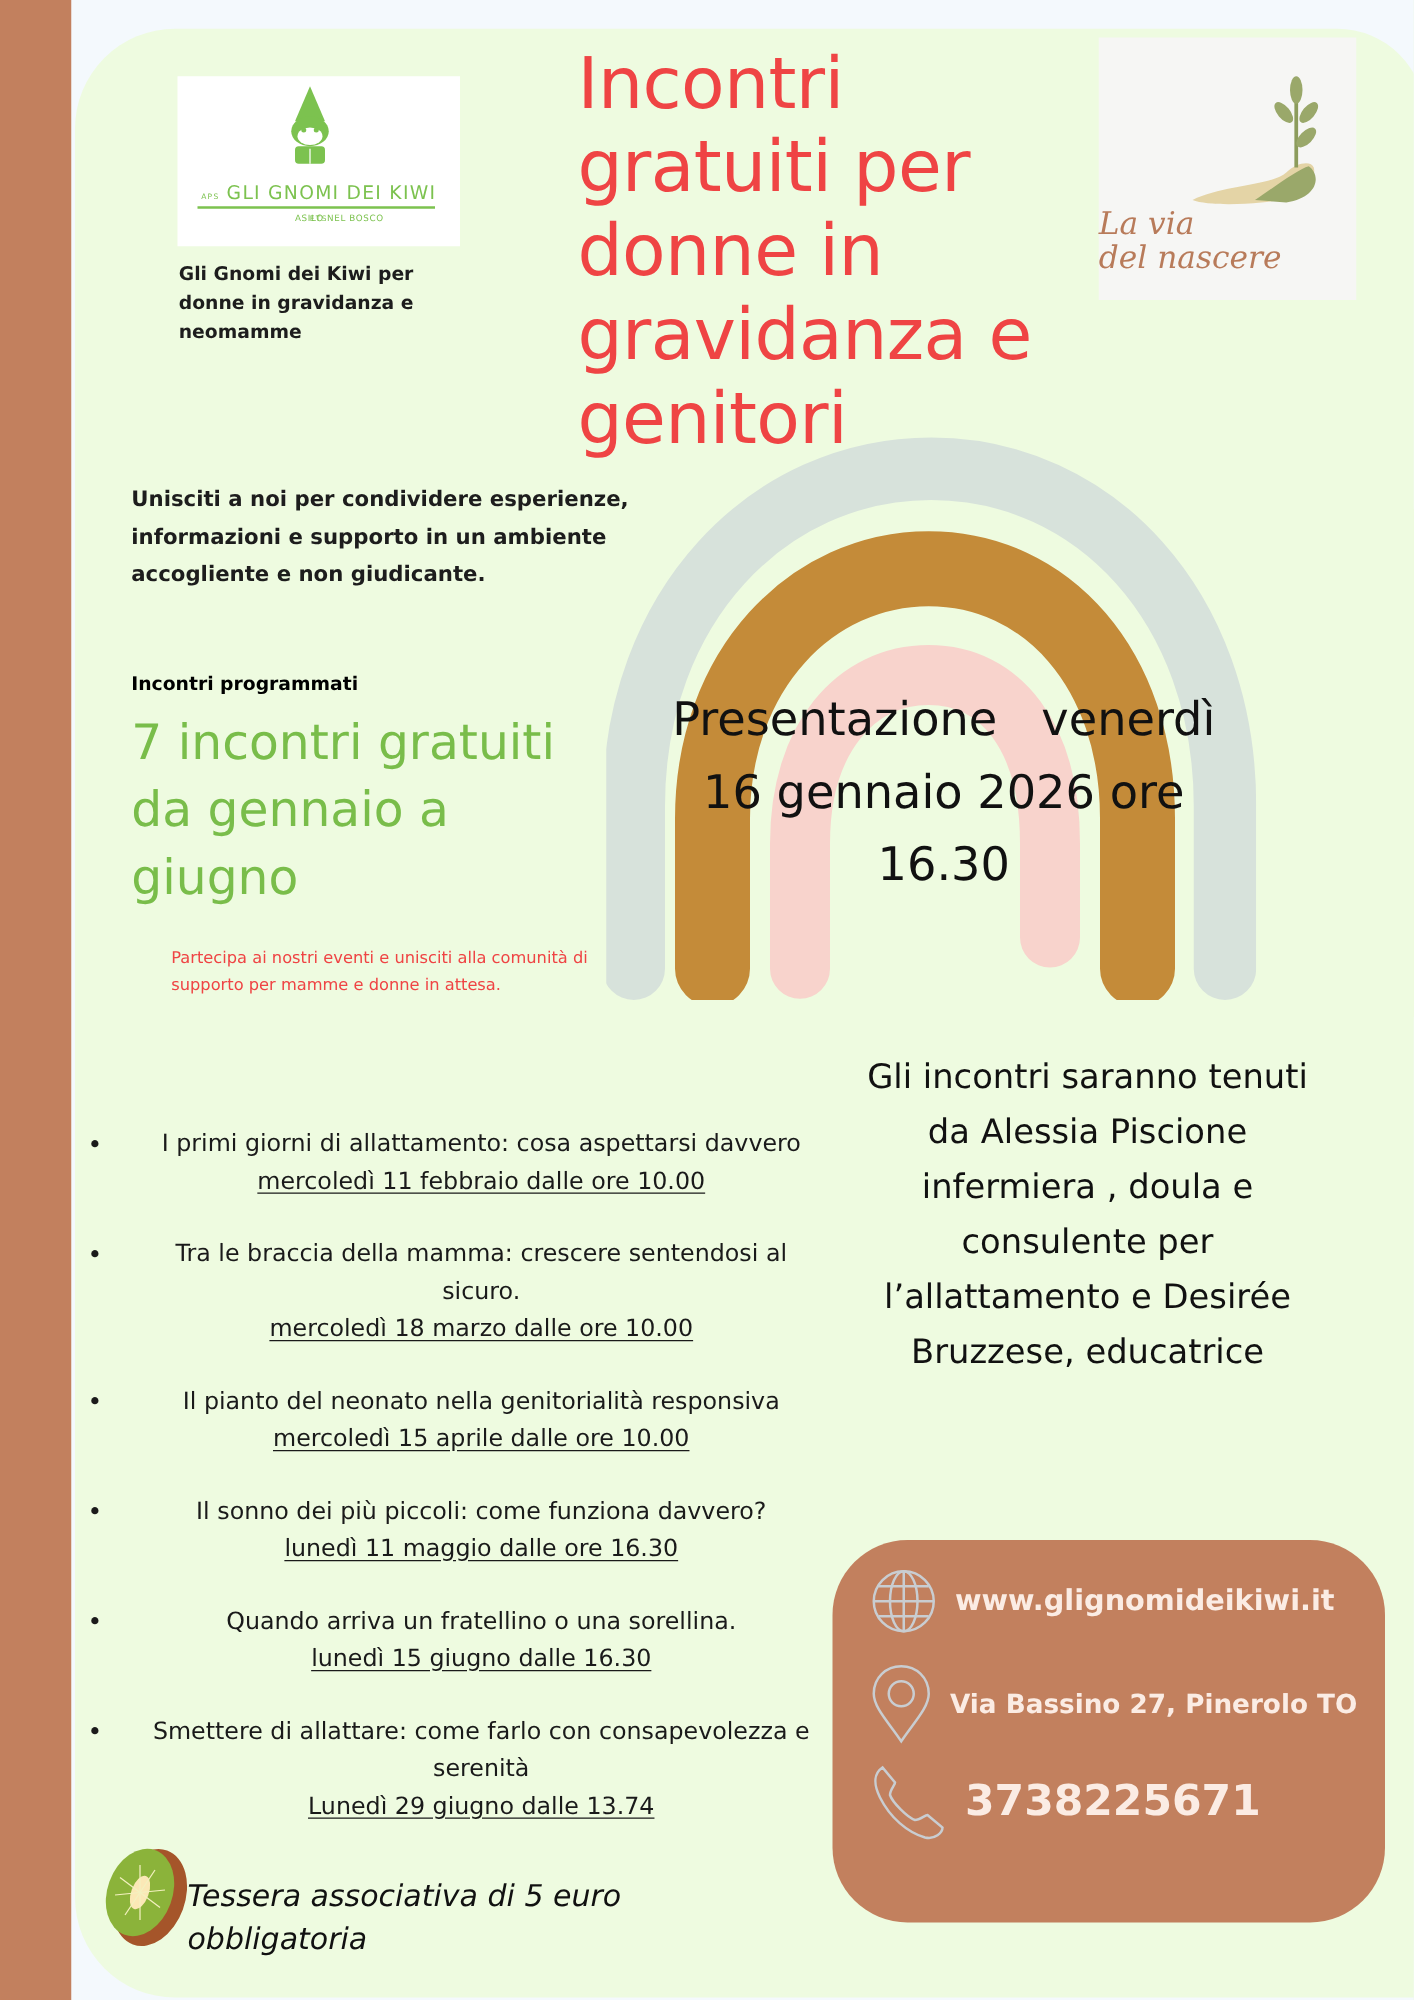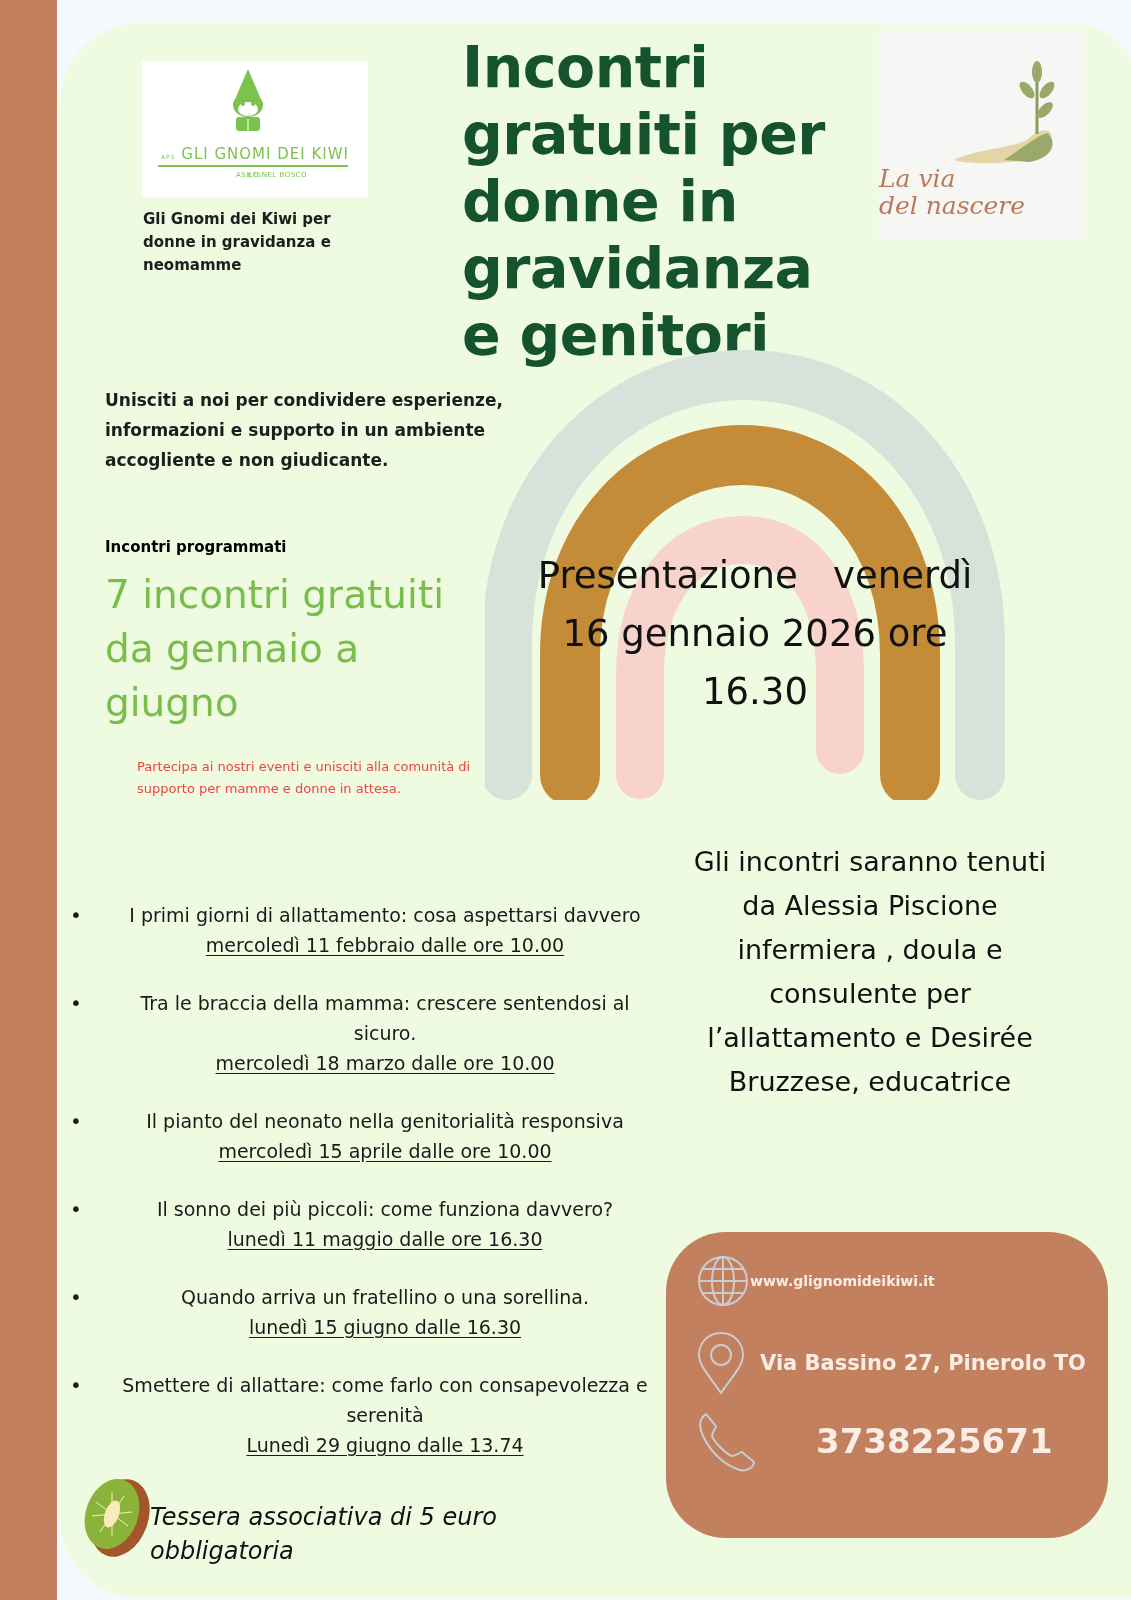--- a/index.html
+++ b/index.html
@@ -12,21 +12,21 @@
   .side-bar { position: absolute; left: 0; top: 0; width: 57px; height: 1600px; background: #c2805e; }
   .card {
     position: absolute; left: 60px; top: 23px; width: 1080px; height: 1575px;
     background: #eefbe0;
     border-radius: 80px 70px 0 80px;
   }
   .abs { position: absolute; }
   .logo-gnomi { left: 142px; top: 61px; width: 226px; height: 136px; background: #ffffff; }
   .logo-gnomi svg { position: absolute; left: 0; top: 0; }
   .gnomi-caption { left: 143px; top: 208px; width: 210px; font-size: 15px; font-weight: bold; line-height: 23px; color: #1d1d1d; }
-  .title { left: 462px; top: 34px; width: 400px; font-size: 57px; font-weight: bold; line-height: 67px; color: #14532d; letter-spacing: -0.5px; }
+  .title { left: 462px; top: 34px; width: 400px; font-size: 57px; font-weight: normal; line-height: 67px; color: #ef4444; letter-spacing: -0.5px; }
   .logo-via { left: 879px; top: 30px; width: 206px; height: 210px; background: #f6f6f4; }
   .via-text { position: absolute; left: 0; width: 206px; text-align: left; font-family: "DejaVu Serif", serif; font-style: italic; font-size: 25px; line-height: 27px; color: #b87b5a; top: 135px; }
   .intro { left: 105px; top: 385px; width: 430px; font-size: 17px; font-weight: bold; line-height: 30px; color: #1d1d1d; }
   .sched-label { left: 105px; top: 538px; font-size: 15px; font-weight: bold; color: #000000; }
   .sched-big { left: 105px; top: 568px; width: 390px; font-size: 39px; font-weight: normal; line-height: 54px; color: #79bd4a; }
   .sched-note { left: 105px; top: 756px; width: 390px; font-size: 13px; line-height: 22px; color: #ef4444; margin-left: 32px; }
   .rainbow { left: 485px; top: 345px; width: 520px; height: 455px; }
   .presentation { left: 520px; top: 547px; width: 470px; text-align: center; font-size: 37px; line-height: 58px; color: #111; }
   .events { left: 70px; top: 900px; width: 600px; margin: 0; padding: 0; list-style: none; }
   .event { position: relative; text-align: center; font-size: 19px; line-height: 30px; margin-bottom: 28px; padding-left: 30px; }
@@ -149,30 +149,30 @@
     <svg width="54" height="54" viewBox="0 0 54 54">
       <g fill="none" stroke="#c9cdd1" stroke-width="2">
         <circle cx="27" cy="27" r="24"></circle>
         <ellipse cx="27" cy="27" rx="11" ry="24"></ellipse>
         <line x1="27" y1="3" x2="27" y2="51"></line>
         <line x1="3" y1="27" x2="51" y2="27"></line>
         <line x1="7" y1="15" x2="47" y2="15"></line>
         <line x1="7" y1="39" x2="47" y2="39"></line>
       </g>
     </svg>
-    <span class="txt" style="font-size:14px;">www.glignomideikiwi.it</span>
+    <span class="txt" style="margin-left:14px;font-size:23px;">www.glignomideikiwi.it</span>
   </div>
   <div class="contact-row" style="top:98px;">
     <svg width="50" height="66" viewBox="0 0 50 66">
       <g fill="none" stroke="#c9cdd1" stroke-width="2">
         <path d="M25,63 C15,48 3,36 3,25 C3,12 13,3 25,3 C37,3 47,12 47,25 C47,36 35,48 25,63 Z"></path>
         <circle cx="25" cy="25" r="10"></circle>
       </g>
     </svg>
     <span class="txt" style="margin-left:14px;font-size:21px;">Via Bassino 27, Pinerolo TO</span>
   </div>
-  <div class="contact-row" style="top:178px;gap:44px;">
+  <div class="contact-row" style="top:178px;">
     <svg width="60" height="62" viewBox="0 0 60 62">
       <path d="M10,4 C4,8 2,16 8,28 C16,44 30,56 44,60 C52,62 58,56 58,52 L46,42 C44,42 40,46 36,46 C30,44 18,32 16,26 C16,22 20,18 20,16 L10,4 Z" fill="none" stroke="#c9cdd1" stroke-width="2"></path>
     </svg>
     <span class="txt" style="margin-left:16px;font-size:34px;">3738225671</span>
   </div>
 </div>
 
 </body></html>

